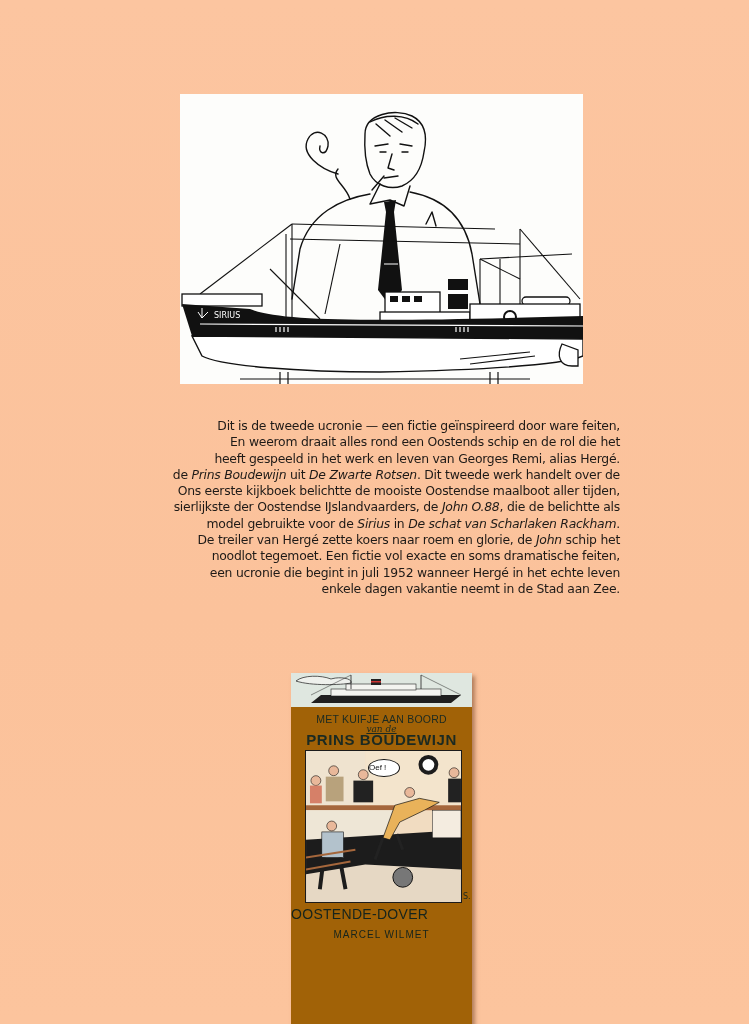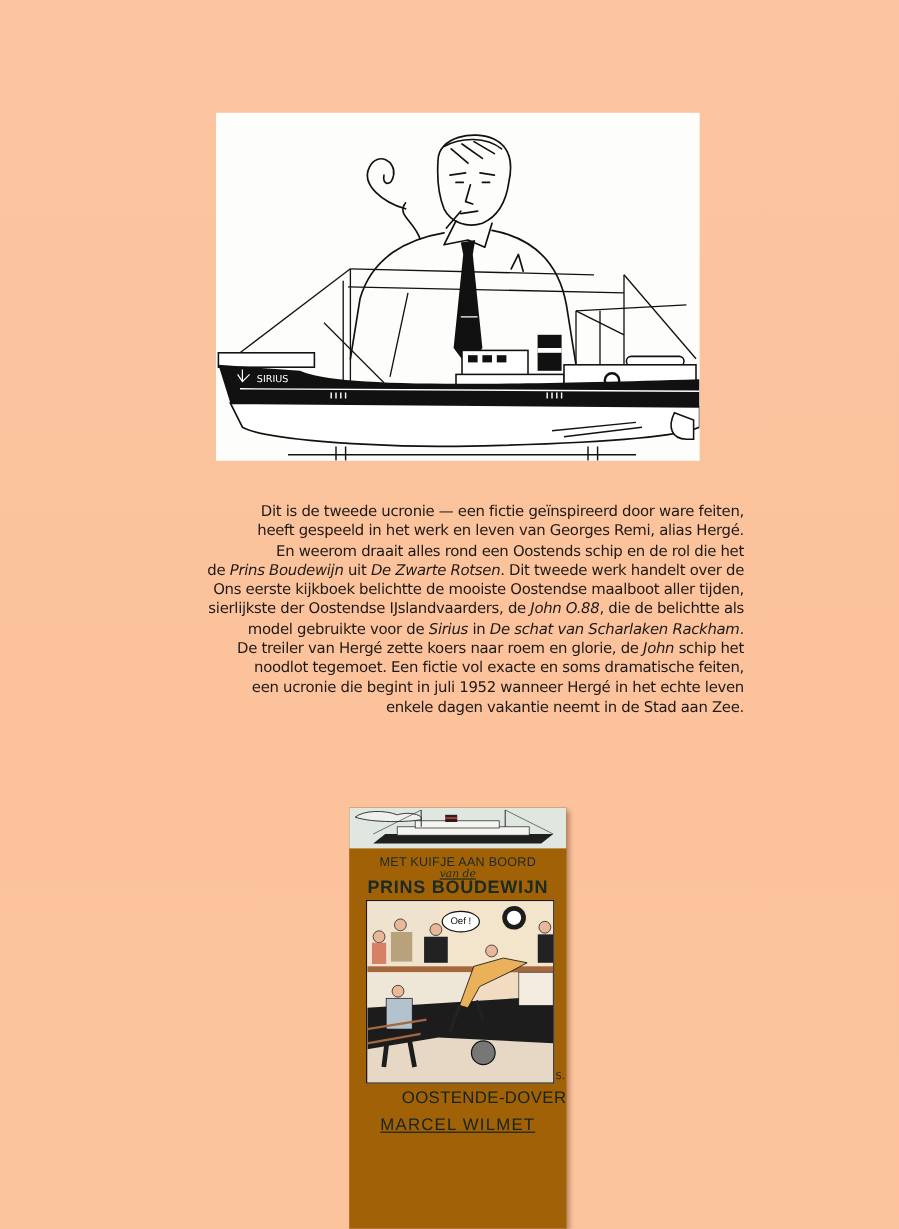--- a/index.html
+++ b/index.html
@@ -43,26 +43,26 @@
       position: absolute; top: 58px; left: 0; width: 100%; text-align: center;
       font-family: "Liberation Sans", sans-serif; font-size: 15px; font-weight: bold; color: #1b2a22; letter-spacing: 0.6px;
     }
     .book-panel {
       position: absolute; left: 14px; top: 77px; width: 157px; height: 153px;
       background: #f2dcc0; border: 1.5px solid #1b1b1b; box-sizing: border-box; overflow: hidden;
     }
     .book-panel svg { width: 100%; height: 100%; display: block; }
     .book-sig { position: absolute; left: 172px; top: 219px; font-size: 8px; color: #1b2a22; }
     .book-subtitle {
-      position: absolute; top: 233px; left: 0; width: 100%; text-align: right;
+      position: absolute; top: 233px; left: 0; width: 100%; text-align: left;
       font-family: "Liberation Sans", sans-serif; font-size: 14px; color: #16241c; letter-spacing: 0.3px;
     }
     .book-author {
       position: absolute; top: 256px; left: 0; width: 100%; text-align: center;
-      font-family: "Liberation Sans", sans-serif; font-size: 14px; color: #16241c; letter-spacing: 1px; text-decoration: underline;
+      font-family: "Liberation Sans", sans-serif; font-size: 10px; color: #16241c; letter-spacing: 1px;
     }
     .bubble-text { font-family: "Liberation Sans", sans-serif; }
   </style>
 </head>
 <body>
 
 <div class="page"></div>
 
 <div class="illustration">
   <svg viewBox="0 0 403 290" xmlns="http://www.w3.org/2000/svg">
@@ -145,22 +145,22 @@
         <line x1="318" y1="278" x2="318" y2="290"></line>
       <line x1="60" y1="285" x2="350" y2="285"></line>
       <line x1="280" y1="265" x2="350" y2="258"></line>
       <line x1="290" y1="270" x2="355" y2="262"></line>
     </g>
   </svg>
 </div>
 
 <div class="body-text" id="body-text">
     <span class="line"><span>Dit is de tweede ucronie — een fictie geïnspireerd door ware feiten,</span></span>
+    <span class="line"><span>En weerom draait alles rond een Oostends schip en de rol die het</span></span>
     <span class="line"><span>heeft gespeeld in het werk en leven van Georges Remi, alias Hergé.</span></span>
-    <span class="line"><span>En weerom draait alles rond een Oostends schip en de rol die het</span></span>
     <span class="line"><span>de </span><em>Prins Boudewijn</em><span> uit </span><em>De Zwarte Rotsen</em><span>. Dit tweede werk handelt over de</span></span>
     <span class="line"><span>Ons eerste kijkboek belichtte de mooiste Oostendse maalboot aller tijden,</span></span>
     <span class="line"><span>sierlijkste der Oostendse IJslandvaarders, de </span><em>John O.88</em><span>, die de belichtte als</span></span>
     <span class="line"><span>model gebruikte voor de </span><em>Sirius</em><span> in </span><em>De schat van Scharlaken Rackham</em><span>.</span></span>
     <span class="line"><span>De treiler van Hergé zette koers naar roem en glorie, de </span><em>John</em><span> schip het</span></span>
     <span class="line"><span>noodlot tegemoet. Een fictie vol exacte en soms dramatische feiten,</span></span>
     <span class="line"><span>een ucronie die begint in juli 1952 wanneer Hergé in het echte leven</span></span>
     <span class="line"><span>enkele dagen vakantie neemt in de Stad aan Zee.</span></span>
   </div>
 
@@ -204,18 +204,18 @@
       <circle cx="105" cy="42" r="5" fill="#e9b89a" stroke="#111" stroke-width="0.6"></circle>
       <path d="M78 88 L70 110 M92 84 L98 100" stroke="#222" stroke-width="3"></path>
       <circle cx="26" cy="76" r="5" fill="#e9b89a" stroke="#111" stroke-width="0.6"></circle>
       <rect x="16" y="82" width="22" height="26" fill="#b3c2cc" stroke="#111" stroke-width="0.6"></rect>
       <path d="M18 108 L14 140 M34 108 L40 140" stroke="#1c1c1c" stroke-width="4"></path>
       <path d="M0 108 L50 100 M0 120 L45 112" stroke="#a5673c" stroke-width="2"></path>
       <circle cx="150" cy="22" r="5" fill="#e9b89a" stroke="#111" stroke-width="0.6"></circle>
       <rect x="144" y="28" width="13" height="24" fill="#222"></rect>
       <rect x="128" y="60" width="29" height="28" fill="#f4ece0" stroke="#111" stroke-width="0.5"></rect>
     </svg>
-    <div style="position:absolute; left:62px; top:8px; width:30px; height:16px; background:#fff; border:1px solid #111; border-radius:50%; text-align:center; font-size:8px; line-height:16px; color:#111;" class="bubble-text">Oef !</div>
+    <div style="position:absolute; left:62px; top:8px; width:30px; height:16px; background:#fff; border:1px solid #111; border-radius:50%; text-align:left; font-size:8px; line-height:16px; color:#111;" class="bubble-text">Oef !</div>
   </div>
   <div class="book-sig">S.</div>
   <div class="book-subtitle">OOSTENDE-DOVER</div>
   <div class="book-author">MARCEL WILMET</div>
 </div>
 
 </body></html>

